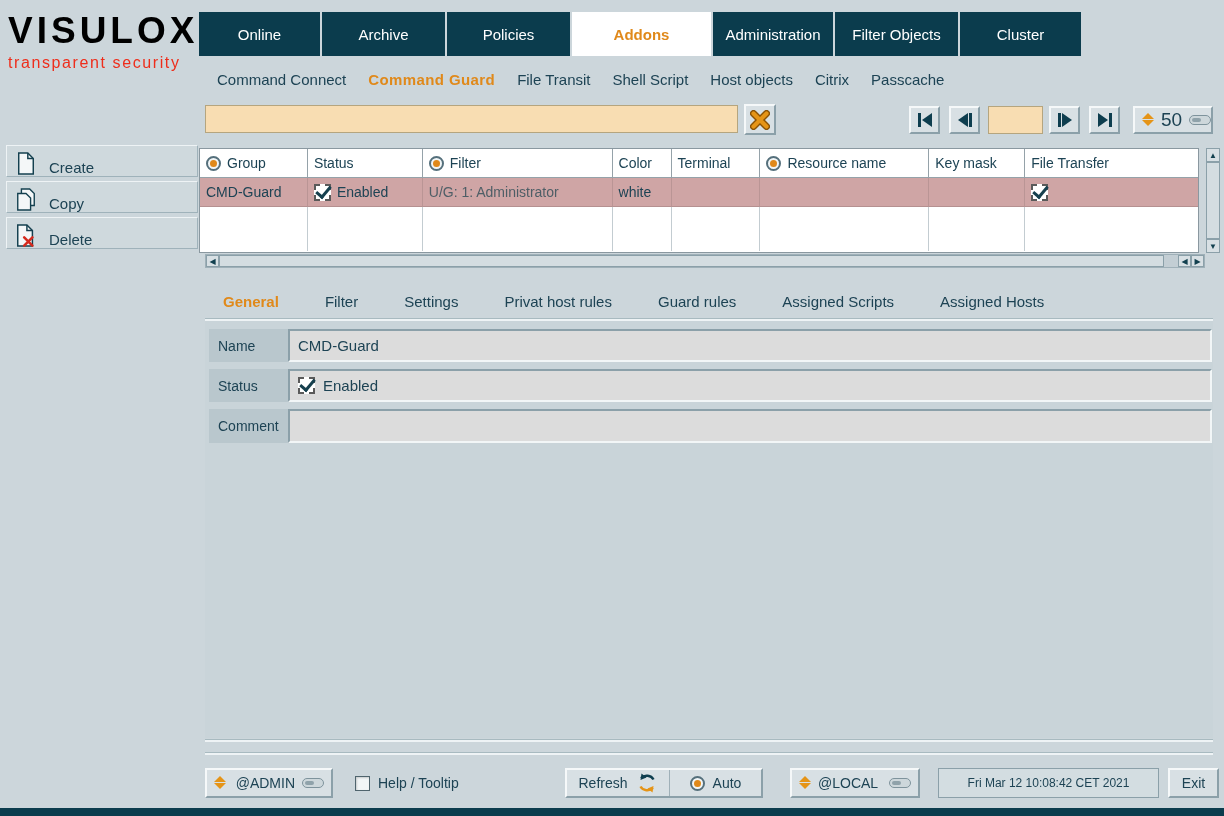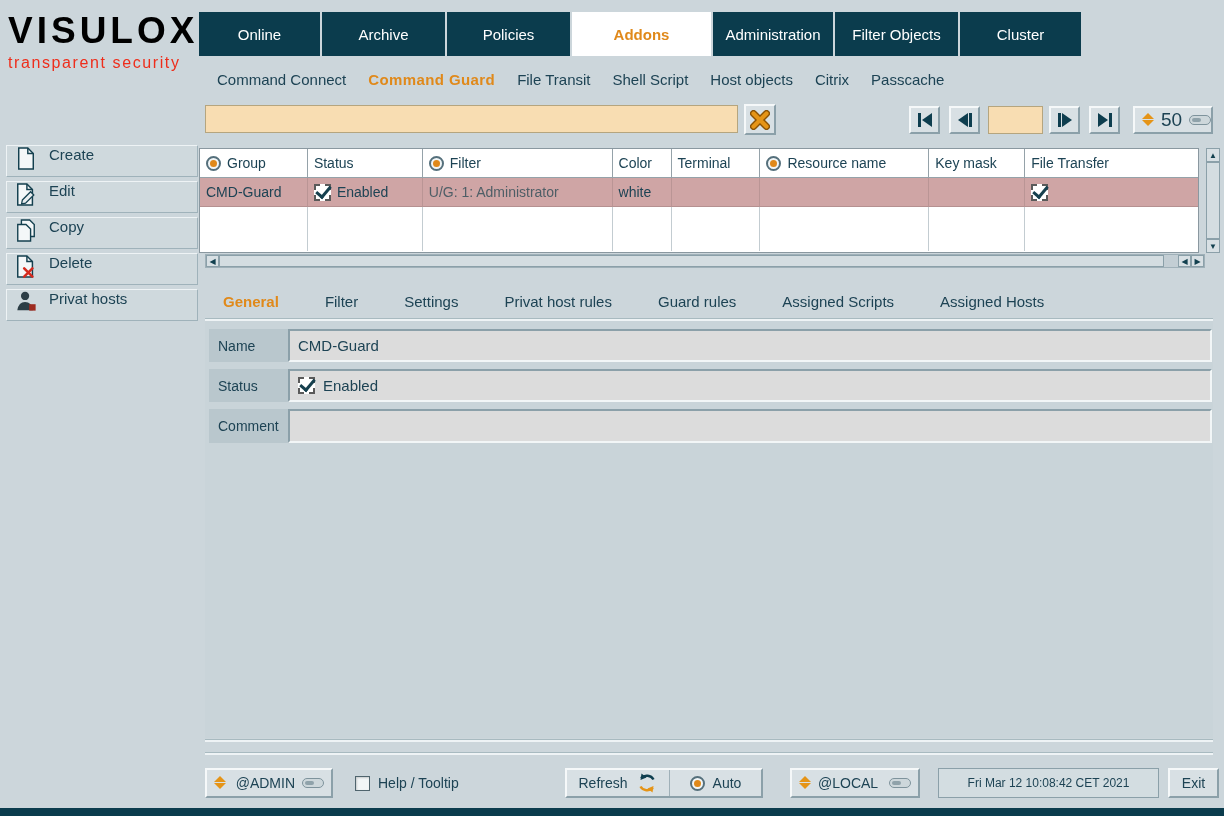--- a/index.html
+++ b/index.html
@@ -81,21 +81,21 @@
   .groove { height:3px; background:#eef3f5; border-top:1px solid #a8bac0; }
 
   
   .flabel { background:#b9c7cd; font-size:14px; display:flex; align-items:center; padding-left:9px; color:#1d4354; }
   .field { background:#dcdcdc; border:2px solid; border-color:#8ba0a9 #f2f6f7 #f2f6f7 #8ba0a9; font-size:15px; color:#1d4354;
            font-family:"Liberation Sans", sans-serif; outline:none; }
   input.field { padding-left:8px; }
   .field-flex { display:flex; align-items:center; gap:8px; padding-left:8px; }
 
   
-  .side-item { display:flex; align-items:flex-start; gap:10px; height:32px; margin-bottom:4px; padding-left:6px;
+  .side-item { display:flex; align-items:flex-end; gap:10px; height:32px; margin-bottom:4px; padding-left:6px;
                background:#cfd9dd; border:1px solid; border-color:#eef3f5 #9fb2ba #9fb2ba #eef3f5;
                font-size:15px; cursor:pointer; }
   .side-icon { width:26px; display:flex; justify-content:center; }
 
   
   .sb-label { font-size:14px; color:#1d4354; }
   .flat-box { background:#d3dde1; border:1px solid #8ba0a9; }
 </style>
 </head>
 <body>
@@ -266,56 +266,36 @@
       <svg width="20" height="25" viewBox="0 0 22 26">
         <path d="M3 1.5 h10 l6 6 v17 h-16 z" fill="#f4f7f8" stroke="#14404f" stroke-width="1.6"></path>
         <path d="M13 1.5 v6 h6" fill="none" stroke="#14404f" stroke-width="1.6"></path>
       </svg>
     </span>
     <span>Create</span>
   </div>
   <div class="side-item">
     <span class="side-icon">
       <svg width="22" height="25" viewBox="0 0 24 26">
-        <path d="M3 1.5 h10 l6 6 v17 h-16 z" fill="#f4f7f8" stroke="#14404f" stroke-width="1.6"></path>
-        <path d="M13 1.5 v6 h6" fill="none" stroke="#14404f" stroke-width="1.6"></path>
-        <path d="M8 19 l9 -9 3.5 3.5 -9 9 -4.3 0.8 z" fill="#e8edef" stroke="#14404f" stroke-width="1.4"></path>
-      </svg>
-    </span>
-    <span>Edit</span>
-  </div>
-  <div class="side-item">
-    <span class="side-icon">
-      <svg width="22" height="25" viewBox="0 0 24 26">
         <path d="M7 1.5 h9 l5 5 v13 h-14 z" fill="#f4f7f8" stroke="#14404f" stroke-width="1.5"></path>
         <path d="M3 6.5 h9 l5 5 v13 h-14 z" fill="#f4f7f8" stroke="#14404f" stroke-width="1.5"></path>
       </svg>
     </span>
     <span>Copy</span>
   </div>
   <div class="side-item">
     <span class="side-icon">
       <svg width="22" height="25" viewBox="0 0 24 26">
         <path d="M3 1.5 h10 l6 6 v17 h-16 z" fill="#f4f7f8" stroke="#14404f" stroke-width="1.6"></path>
         <path d="M13 1.5 v6 h6" fill="none" stroke="#14404f" stroke-width="1.6"></path>
         <path d="M10 15 l9 9 M19 15 l-9 9" stroke="#d42a1e" stroke-width="2.8" stroke-linecap="round"></path>
       </svg>
     </span>
     <span>Delete</span>
   </div>
-  <div class="side-item">
-    <span class="side-icon">
-      <svg width="22" height="22" viewBox="0 0 24 24">
-        <circle cx="11" cy="6.5" r="4.5" fill="#2c3e46"></circle>
-        <path d="M2.5 22 q1.5 -9 8.5 -9 q7 0 8.5 9 z" fill="#2c3e46"></path>
-        <rect x="15.5" y="15.5" width="7" height="7" fill="#9e2b20"></rect>
-      </svg>
-    </span>
-    <span>Privat hosts</span>
-  </div>
 </div>
 
 <div class="abs raised combo" style="left:205px; top:768px; width:128px; height:30px;text-align:right;">
   <span class="diamond"></span>
   <span style="flex:1; font-size:14px;">@ADMIN</span>
   <span class="grip"></span>
 </div>
 
 <div class="abs" style="left:355px; top:768px; height:30px; display:flex; align-items:center; gap:8px;">
   <span class="cbe"></span>

